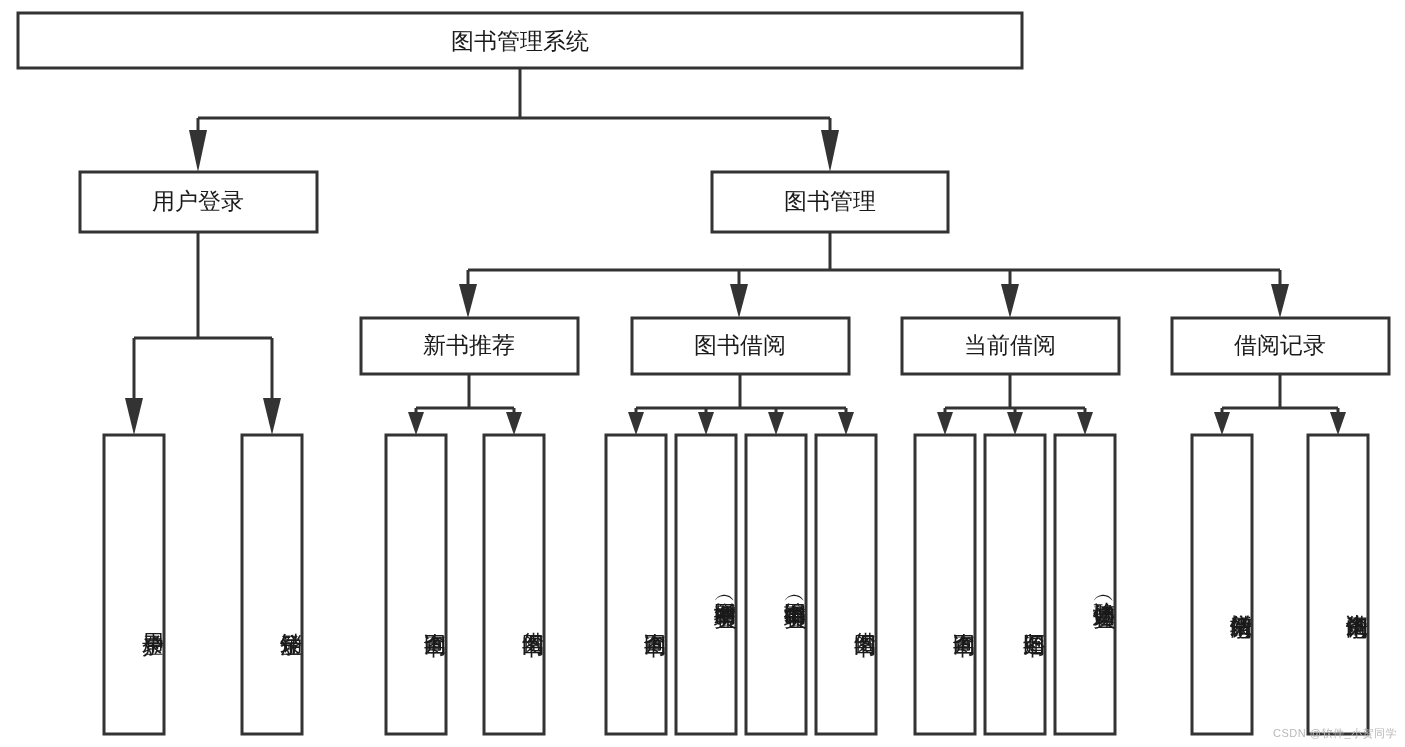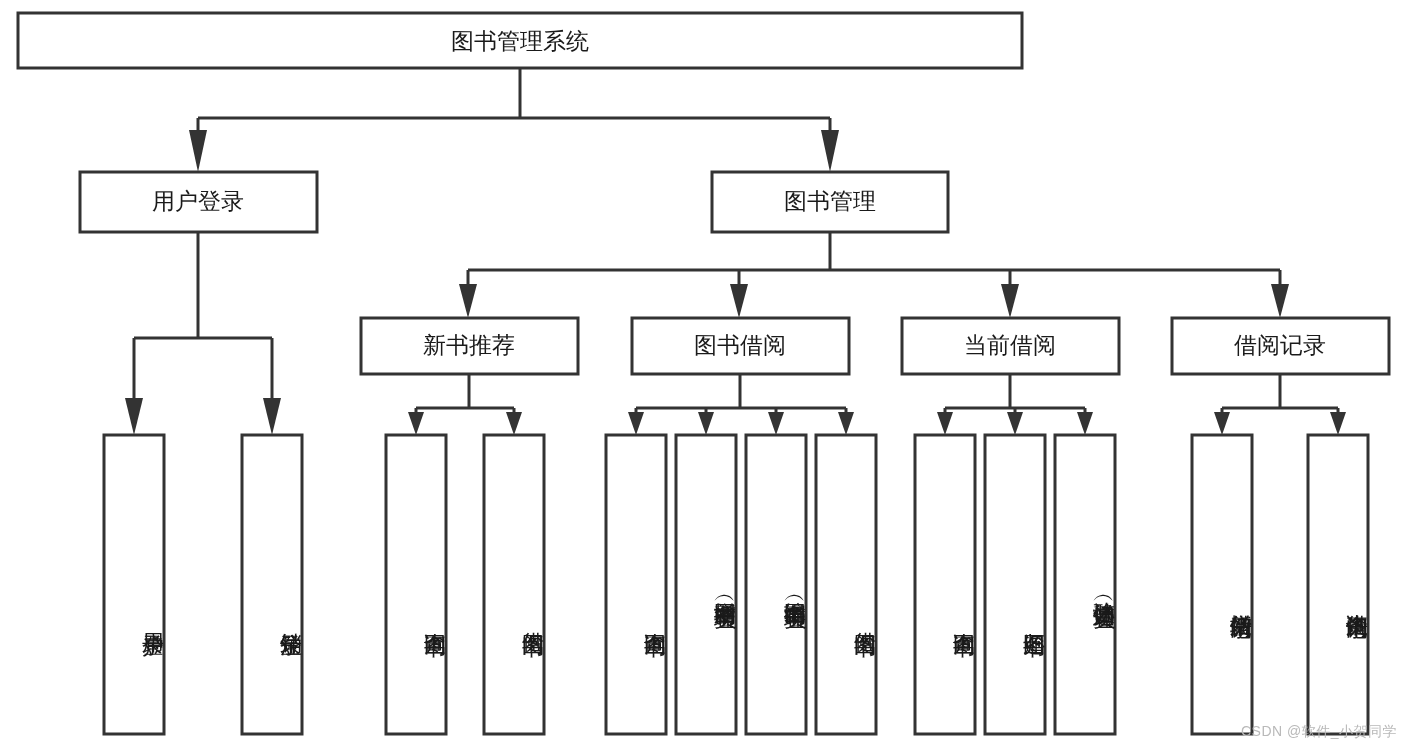--- a/index.html
+++ b/index.html
@@ -62,21 +62,21 @@
     text-orientation: upright;
     white-space: nowrap;
     letter-spacing: 1px;
     pointer-events: none;
   }
   .watermark {
     position: absolute;
     right: 8px;
     bottom: 6px;
     font-family: "Liberation Sans", "DejaVu Sans", sans-serif;
-    font-size: 14px;
+    font-size: 11px;
     color: #b9b9b9;
     white-space: nowrap;
     letter-spacing: 0.5px;
   }
 </style>
 </head>
 <body>
 
 <div id="diagram-root">
 

